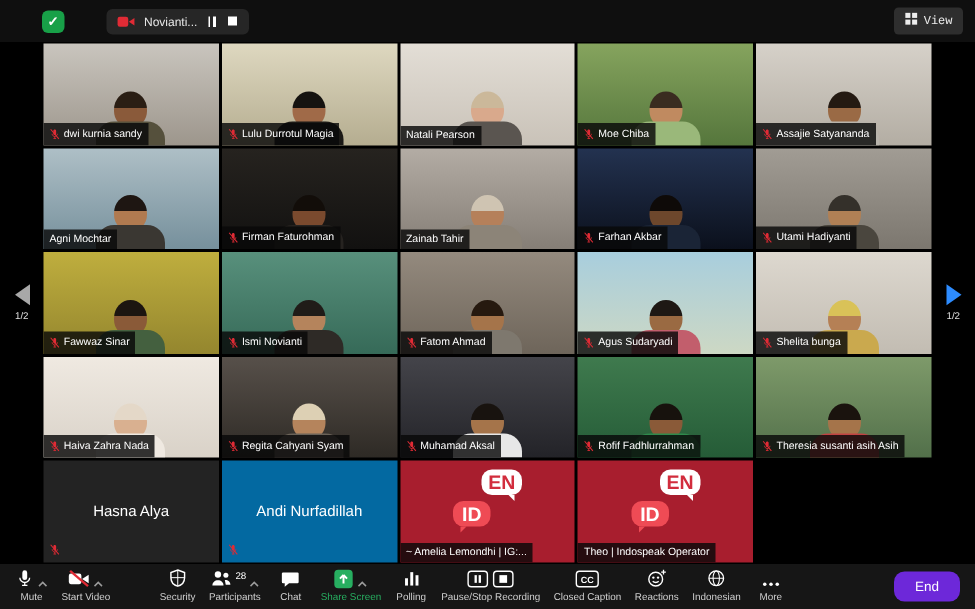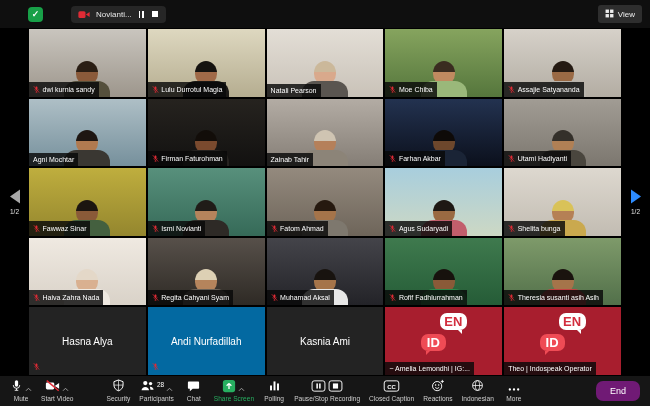--- a/index.html
+++ b/index.html
@@ -13,21 +13,21 @@
           color:#fff;font-size:9px;line-height:15px;text-align:center;font-weight:bold;}
   .rec-pill{margin-left:28px;height:17px;background:#262626;border-radius:4px;
             display:flex;align-items:center;gap:6px;padding:0 7px;}
   .rec-cam{display:flex;align-items:center;}
   .rec-label{color:#e8e8e8;font-size:8px;}
   .pill-btn{background:none;border:none;padding:0 1px;display:flex;align-items:center;gap:1.5px;cursor:pointer;}
   .pause-bar{width:1.8px;height:7px;background:#fff;}
   .stop-sq{width:6.5px;height:6.5px;background:#fff;}
   .view-btn{margin-left:auto;margin-right:8px;height:18px;background:#2e2e2e;border:none;border-radius:3px;
             color:#ededed;font-size:8px;display:flex;align-items:center;gap:4px;padding:0 7px;cursor:pointer;
-            font-family:Liberation Sans, sans-serif;}
+            font-family:Liberation Mono, monospace;}
 
   
   .stage{position:absolute;top:28px;left:0;right:0;bottom:30px;background:#000;}
   .grid{position:absolute;left:29px;right:29px;top:1px;bottom:1px;
         display:grid;grid-template-columns:repeat(5,1fr);grid-template-rows:repeat(5,1fr);gap:2px;}
   .tile{position:relative;overflow:hidden;background:#232323;}
 
   .person{position:absolute;left:50%;bottom:0;transform:translateX(-50%);
           display:flex;flex-direction:column;align-items:center;}
   .head{width:22px;height:24px;border-radius:50% 50% 46% 46%;}
@@ -62,21 +62,21 @@
   .toolbar{position:absolute;left:0;right:0;bottom:0;height:30px;background:#161616;
            display:flex;align-items:center;padding:0 6px;gap:1px;}
   .tb{display:flex;flex-direction:column;align-items:center;justify-content:center;
       background:none;border:none;padding:1px 4px;cursor:pointer;min-width:30px;
       font-family:"Liberation Sans",sans-serif;}
   .tb .irow{display:flex;align-items:flex-start;gap:2px;height:15px;align-items:center;}
   .tlabel{font-size:6.6px;color:#cfcfcf;margin-top:1px;white-space:nowrap;line-height:1;}
   .tlabel.green{color:#27ae60;}
   .badge{color:#fff;font-size:6.5px;position:relative;top:-3px;}
   .gap-after{margin-right:24px;}
-  .end-btn{margin-left:auto;margin-right:4px;background:#701a75;color:#fff;border:none;border-radius:7px;
+  .end-btn{margin-left:auto;margin-right:4px;background:#6d28d9;color:#fff;border:none;border-radius:7px;
            padding:5px 14px;font-size:9px;cursor:pointer;font-family:"Liberation Sans",sans-serif;}
 </style>
 </head>
 <body>
 
 <div class="app">
 
   <div class="top-bar">
     <div class="shield">✓</div>
     <div class="rec-pill">
@@ -453,25 +453,20 @@
     <div class="center-name">Andi Nurfadillah</div>
     <span class="mic corner">
             <svg width="7" height="9" viewBox="0 0 12 13">
               <path d="M6 1.2c-.9 0-1.6.7-1.6 1.6v3c0 .9.7 1.6 1.6 1.6s1.6-.7 1.6-1.6v-3c0-.9-.7-1.6-1.6-1.6z" fill="#e02b35"></path>
               <path d="M3 6c0 1.7 1.3 3 3 3s3-1.3 3-3M6 9v2.2M4.5 11.4h3" stroke="#e02b35" stroke-width="1" fill="none"></path>
               <path d="M1.3.8l9.4 11" stroke="#e02b35" stroke-width="1.2"></path>
             </svg>
           </span>
 
   </div>
-        <div class="tile" style="background: rgb(35, 35, 35);">
-
-    <div class="center-name">Kasnia Ami</div>
-
-  </div>
         <div class="tile" style="background: rgb(168, 30, 46);">
 
     <div class="interp">
       <div class="bubble en" style="background: rgb(255, 255, 255); color: rgb(210, 45, 61);">EN</div>
       <div class="bubble id" style="background: rgb(239, 75, 85); color: rgb(255, 255, 255);">ID</div>
     </div>
 
     <div class="name-tag">
 
       <span class="nm">~ Amelia Lemondhi | IG:...</span>

